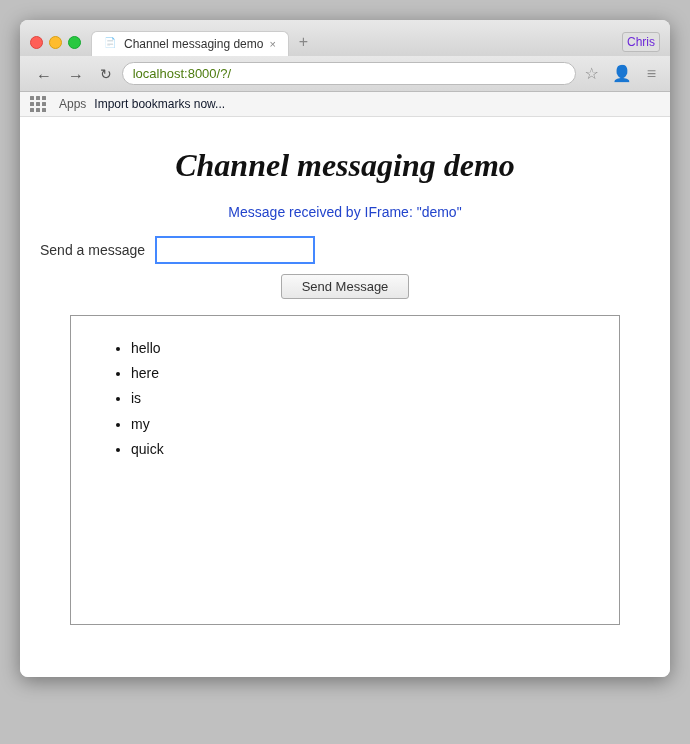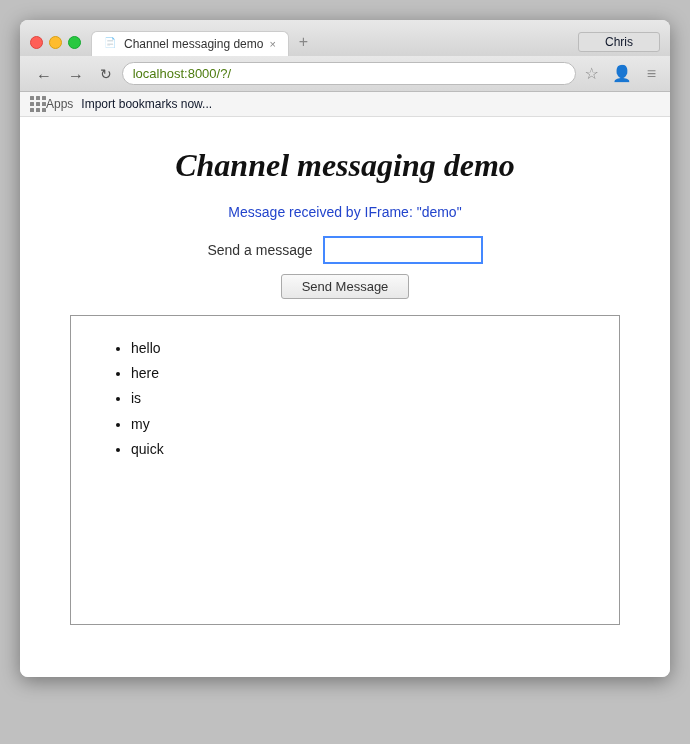--- a/index.html
+++ b/index.html
@@ -90,23 +90,23 @@
       padding: 5px 10px;
       font-size: 16px;
       color: #888;
       cursor: pointer;
     }
 
     .user-badge {
       background: #e0e0e0;
       border: 1px solid #bbb;
       border-radius: 3px;
-      padding: 2px 26px;
+      padding: 2px 4px;
       font-size: 12px;
-      color: #0f172a;
+      color: #6d28d9;
       margin-left: auto;
       cursor: pointer;
     }
 
     
     .toolbar {
       background: linear-gradient(to bottom, #e8e8e8, #d8d8d8);
       padding: 6px 10px;
       display: flex;
       align-items: center;
@@ -172,21 +172,21 @@
       display: flex;
       align-items: center;
       gap: 8px;
       font-size: 12px;
       color: #555;
     }
 
     .apps-btn {
       display: flex;
       align-items: center;
-      gap: 0;
+      gap: 13px;
       cursor: pointer;
       font-size: 12px;
       color: #555;
     }
 
     .apps-grid {
       display: grid;
       grid-template-columns: repeat(3, 4px);
       gap: 2px;
     }
@@ -225,21 +225,20 @@
     .message-received {
       text-align: center;
       color: #2244cc;
       font-size: 14px;
       margin-bottom: 16px;
     }
 
     .send-form {
       display: flex;
       align-items: center;
-      justify-content: center;
       gap: 10px;
       margin-bottom: 10px;
     }
 
     .send-label {
       font-size: 14px;
       color: #333;
     }
 
     .send-input {

